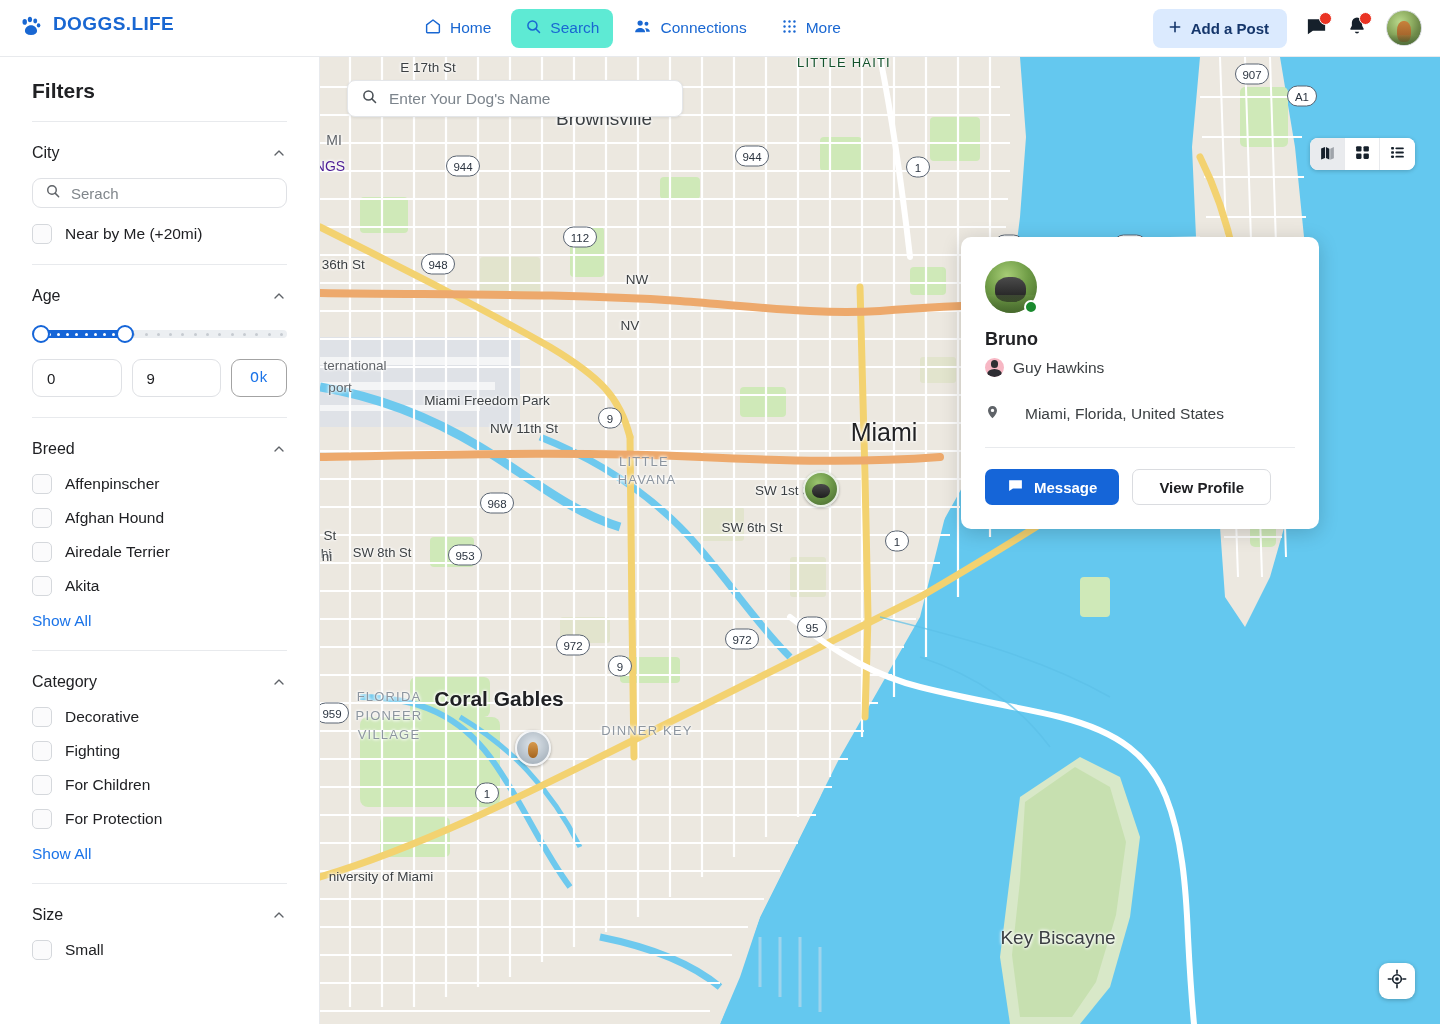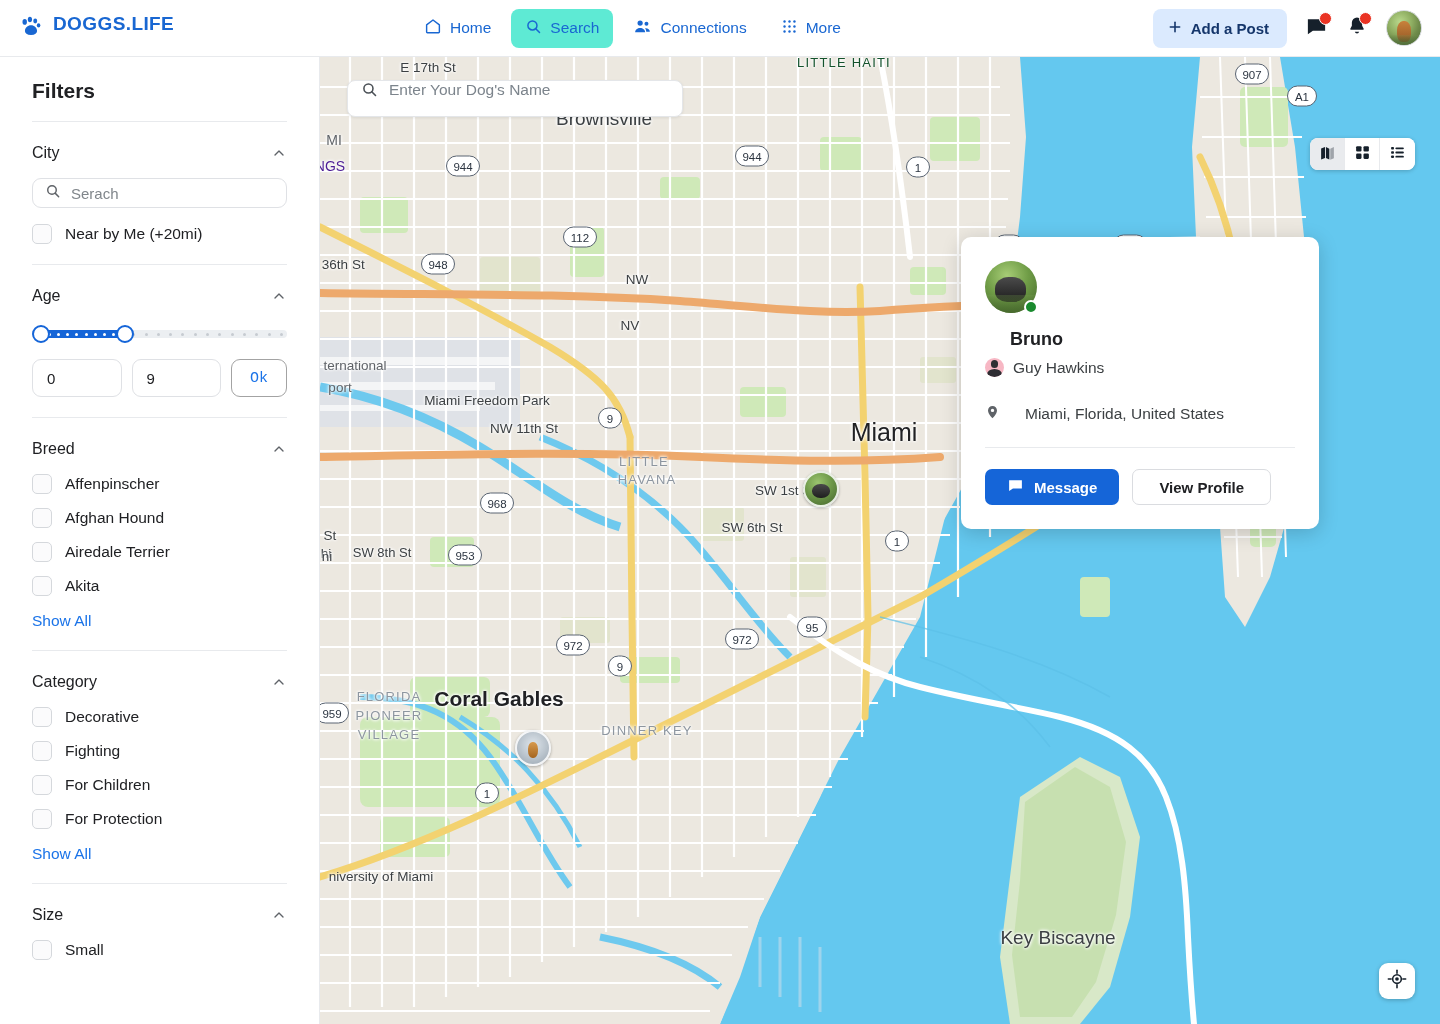--- a/index.html
+++ b/index.html
@@ -142,21 +142,21 @@
     color: #1a73e8; font-size: 15.5px; margin-top: 16px; cursor: pointer; display: inline-block;
   }
 
   
   .map { flex: 1; position: relative; overflow: hidden; background: #64c8ef; }
   .map-svg { position: absolute; inset: 0; width: 100%; height: 100%; display: block; }
 
   .map-search {
     position: absolute; top: 23px; left: 27px; width: 336px; height: 37px;
     background: #fff; border: 1px solid #e4e6e9; border-radius: 8px;
-    display: flex; align-items: flex-start; gap: 11px; padding: 0 13px;
+    display: flex; align-items: center; gap: 11px; padding: 0 13px;
     box-shadow: 0 1px 3px rgba(0,0,0,.08); z-index: 10;
   }
   .map-search input {
     border: none; outline: none; font-size: 15.5px; width: 100%;
     font-family: "Liberation Sans", sans-serif; background: transparent; color: #202124;
   }
   .map-search input::placeholder { color: #7c848c; }
 
   .view-toggle {
     position: absolute; top: 81px; right: 25px; z-index: 10;
@@ -214,21 +214,21 @@
     border-radius:46% 46% 40% 40%; background: linear-gradient(180deg,#4b4b4b 0%,#1c1c1c 100%);
   }
   .popup-avatar .dog::after {
     content:""; position:absolute; left:0; bottom:0; width:100%; height:34%;
     background: linear-gradient(180deg, rgba(120,160,80,.25), rgba(70,104,44,.9));
   }
   .online-dot {
     position: absolute; right: -1px; bottom: -1px; width: 14px; height: 14px;
     border-radius: 50%; background: #1a8a2e; border: 2px solid #fff;
   }
-  .popup-name { font-size: 18px; font-weight: bold; color: #202124; margin-top: 16px; margin-left: 25px; }
+  .popup-name { font-size: 18px; font-weight: bold; color: #202124; margin-top: 16px; }
   .popup-owner { display: flex; align-items: center; gap: 9px; margin-top: 8px; }
   .owner-avatar {
     width: 19px; height: 19px; border-radius: 50%; position: relative; overflow: hidden;
     background: #f7b7c4;
   }
   .owner-avatar::before {
     content:""; position:absolute; left:29%; top:13%; width:42%; height:42%;
     border-radius:50%; background:#2e2e33;
   }
   .owner-avatar::after {

